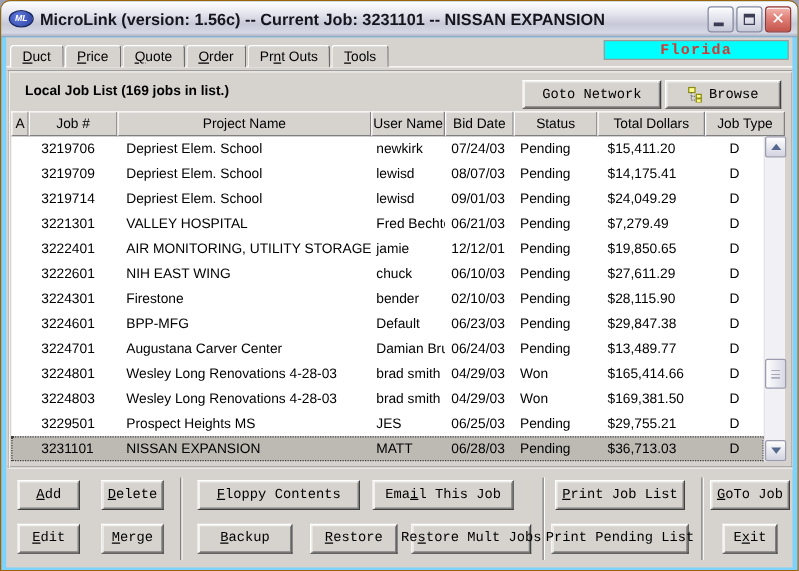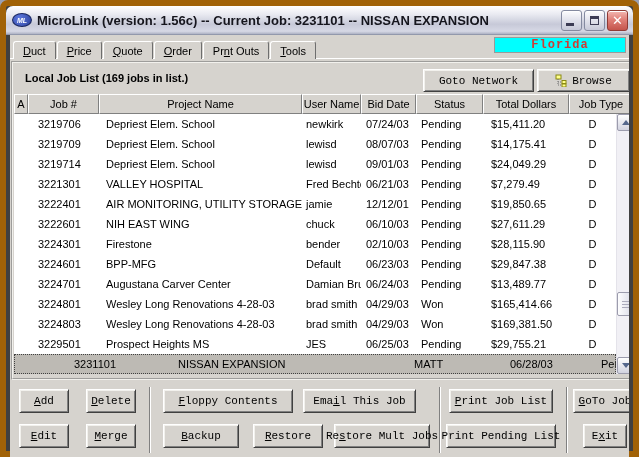--- a/index.html
+++ b/index.html
@@ -2,22 +2,22 @@
 <html><head>
 <meta charset="utf-8">
 <style>
   * { box-sizing: border-box; margin: 0; padding: 0; }
   html,body { width:639px; height:457px; overflow:hidden; background:#9aa0b4; }
   body { font-family:"Liberation Sans","DejaVu Sans",sans-serif; }
   u { text-decoration: underline; }
 
   .window {
     width:639px; height:457px; position:relative;
-    background:#404040;
-    border:6px solid #a16207;
+    background:#7dd3fc;
+    border:1px solid #a16207;
     border-radius:8px 8px 0 0;
     padding:0 4px 4px;
   }
   
   .titlebar {
     height:29px; margin:0 -4px; border-radius:7px 7px 0 0;
     background:linear-gradient(#ffffff,#e9eaf1 30%,#c7c9d8 65%,#d6d8e5 90%,#aeb2c4);
     display:flex; align-items:center; padding:0 5px 0 6px;
     border-bottom:1px solid #9298ac;
   }
@@ -52,21 +52,21 @@
   .tabstrip { position:absolute; left:0; top:0; right:0; height:24px; display:flex; align-items:flex-end; padding-left:3px; }
   .tabstrip::after { content:""; position:absolute; left:0; right:0; bottom:0; height:1px; background:#fff; }
   .tab {
     font-size:11px; padding:3px 9px 2px; margin-right:1px;
     background:#d6d3ce; color:#000;
     border-left:1px solid #fff; border-top:1px solid #fff; border-right:1px solid #6e6e6e;
     border-radius:3px 3px 0 0; position:relative; z-index:1; white-space:nowrap;
   }
   .tab.active { font-weight:bold; padding:4px 11px 3px; z-index:3; margin-bottom:-1px; }
   .region-badge {
-    position:absolute; right:3px; top:2px; width:132px; height:16px;
+    position:absolute; right:3px; top:2px; width:148px; height:16px;
     background:#00ffff; border:1px solid #9a9a9a;
     color:#cf3b35; font-family:"Liberation Mono","DejaVu Sans Mono",monospace;
     font-weight:bold; font-size:12px; text-align:center; line-height:14px; letter-spacing:1px;
   }
 
   
   .list-panel {
     position:absolute; left:1px; top:26px; width:629px; height:319px;
     border:2px groove #f2f1ed; background:#d6d3ce;
   }
@@ -89,21 +89,21 @@
     background:#d6d3ce; font-size:11px; text-align:center; line-height:18px;
     border-top:1px solid #fff; border-left:1px solid #fff;
     border-right:1px solid #808080; border-bottom:1px solid #808080;
     overflow:hidden; white-space:nowrap; flex:none;
   }
   .hc0{width:14px}.hc1{width:71px}.hc2{width:203px}.hc3{width:59px}
   .hc4{width:55px}.hc5{width:67px}.hc6{width:86px}.hc7{flex:1}
   .grid-body { display:flex; height:260px; background:#fff; }
   .rows { width:602px; }
   .trow { display:flex; height:20px; font-size:11px; color:#000; }
-  .trow.selected { background:#bdbab4; outline:1px dotted #404040; outline-offset:-1px;gap:36px; }
+  .trow.selected { background:#bdbab4; outline:1px dotted #404040; outline-offset:-1px; }
   .cell { flex:none; line-height:20px; white-space:nowrap; overflow:hidden; }
   .c0{width:14px}.c1{width:71px; padding-left:10px}.c2{width:203px; padding-left:7px}
   .c3{width:59px; padding-left:4px}.c4{width:55px; padding-left:5px}
   .c5{width:67px; padding-left:5px}.c6{width:86px; padding-left:8px}
   .c7{width:47px; text-align:center}
 
   
   .scrollbar { width:17px; height:260px; background:#f1f0f5; position:relative; border-left:1px solid #e4e3ea; }
   .sb-btn {
     position:absolute; left:0; width:17px; height:17px; border-radius:2px;

